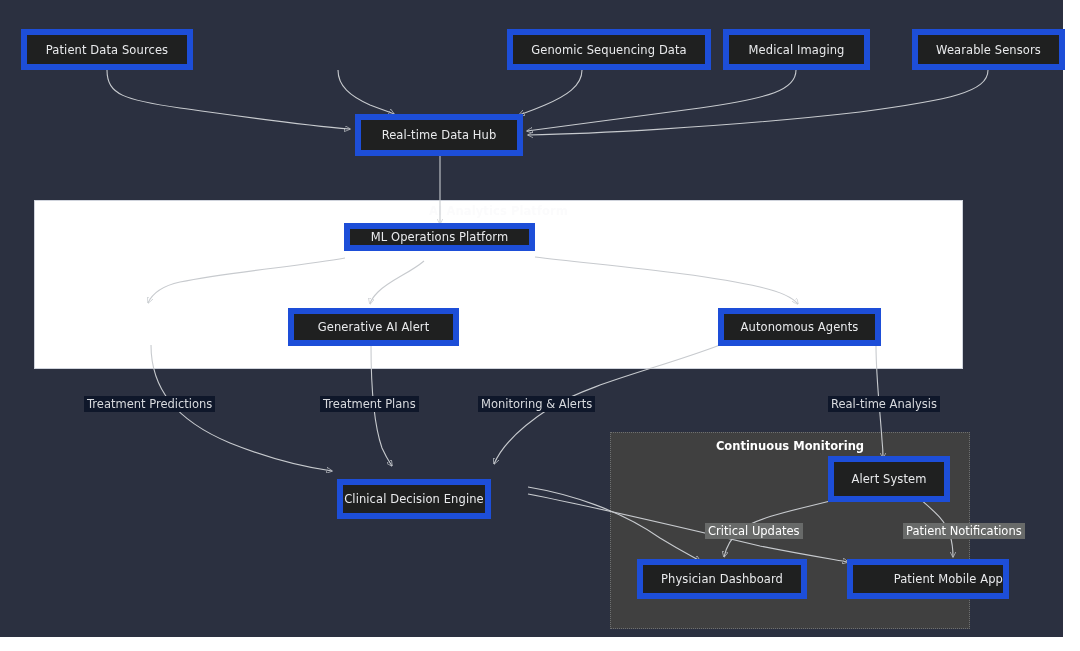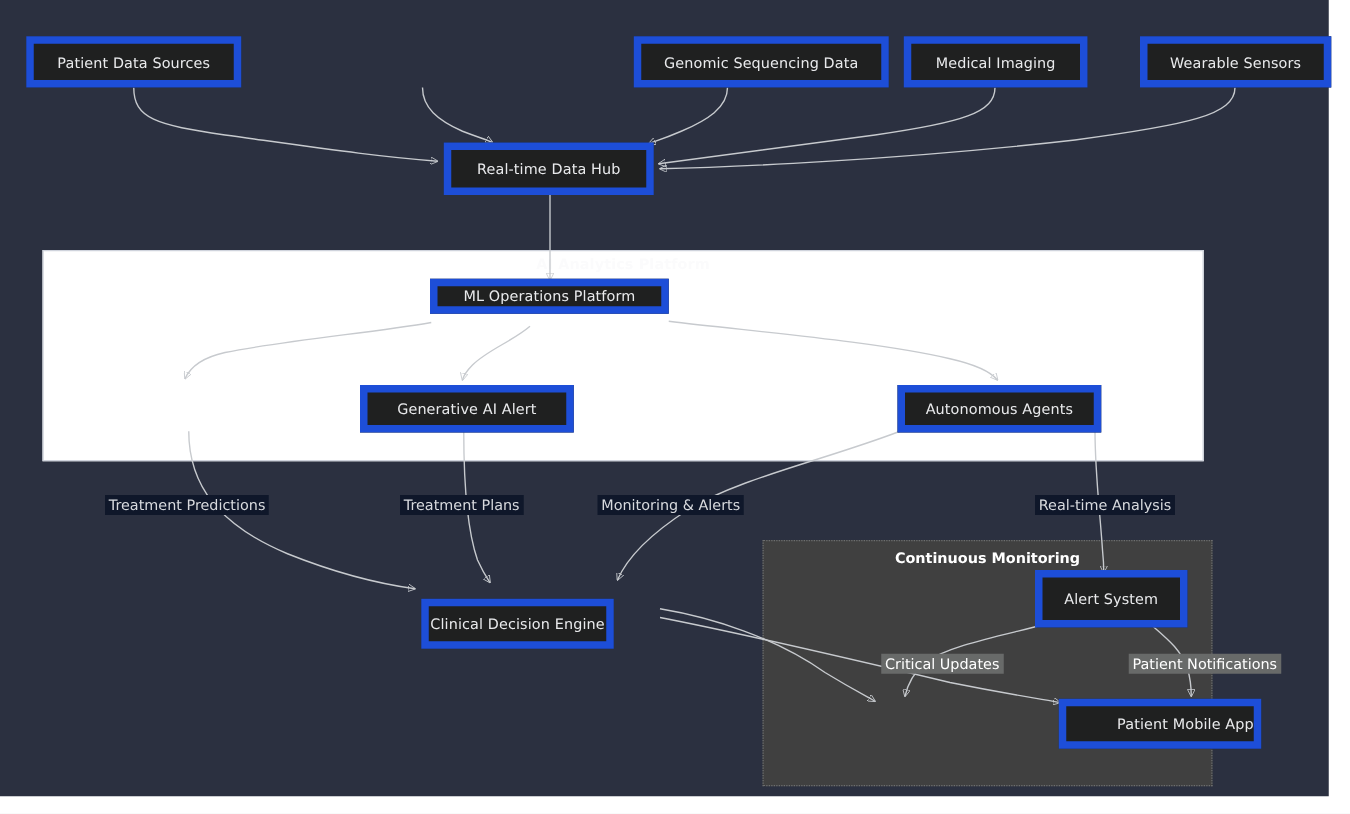--- a/index.html
+++ b/index.html
@@ -196,20 +196,23 @@
   </div>
 
   <div class="node" style="left:337px; top:459px; width:154px; height:40px;margin-top:20px;">
     <span>Clinical Decision Engine</span>
   </div>
 
   <div class="node" style="left:828px; top:456px; width:122px; height:46px;">
     <span>Alert System</span>
   </div>
 
+  <div class="node" style="left:637px; top:559px; width:170px; height:40px;">
+    <span>Physician Dashboard</span>
+  </div>
   <div class="node" style="left:847px; top:559px; width:162px; height:40px;justify-content:flex-end;">
     <span>Patient Mobile App</span>
   </div>
 
   <div class="edge-label" style="left:84px; top:396px;">Treatment Predictions</div>
   <div class="edge-label" style="left:320px; top:396px;">Treatment Plans</div>
   <div class="edge-label" style="left:478px; top:396px;">Monitoring &amp; Alerts</div>
   <div class="edge-label" style="left:828px; top:396px;">Real-time Analysis</div>
   <div class="edge-label on-gray" style="left:705px; top:523px;">Critical Updates</div>
   <div class="edge-label on-gray" style="left:903px; top:523px;">Patient Notifications</div>

